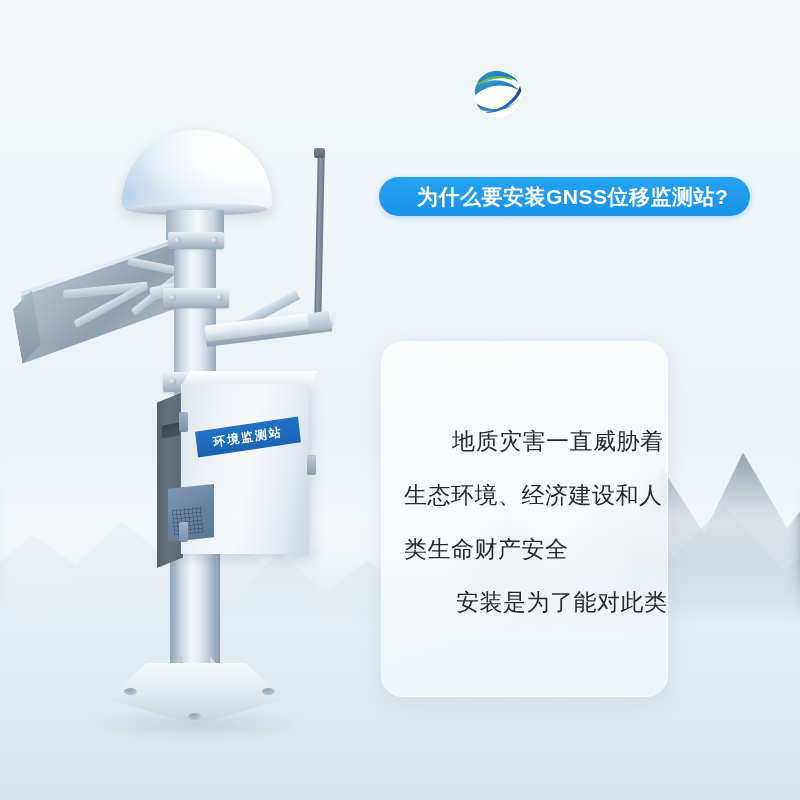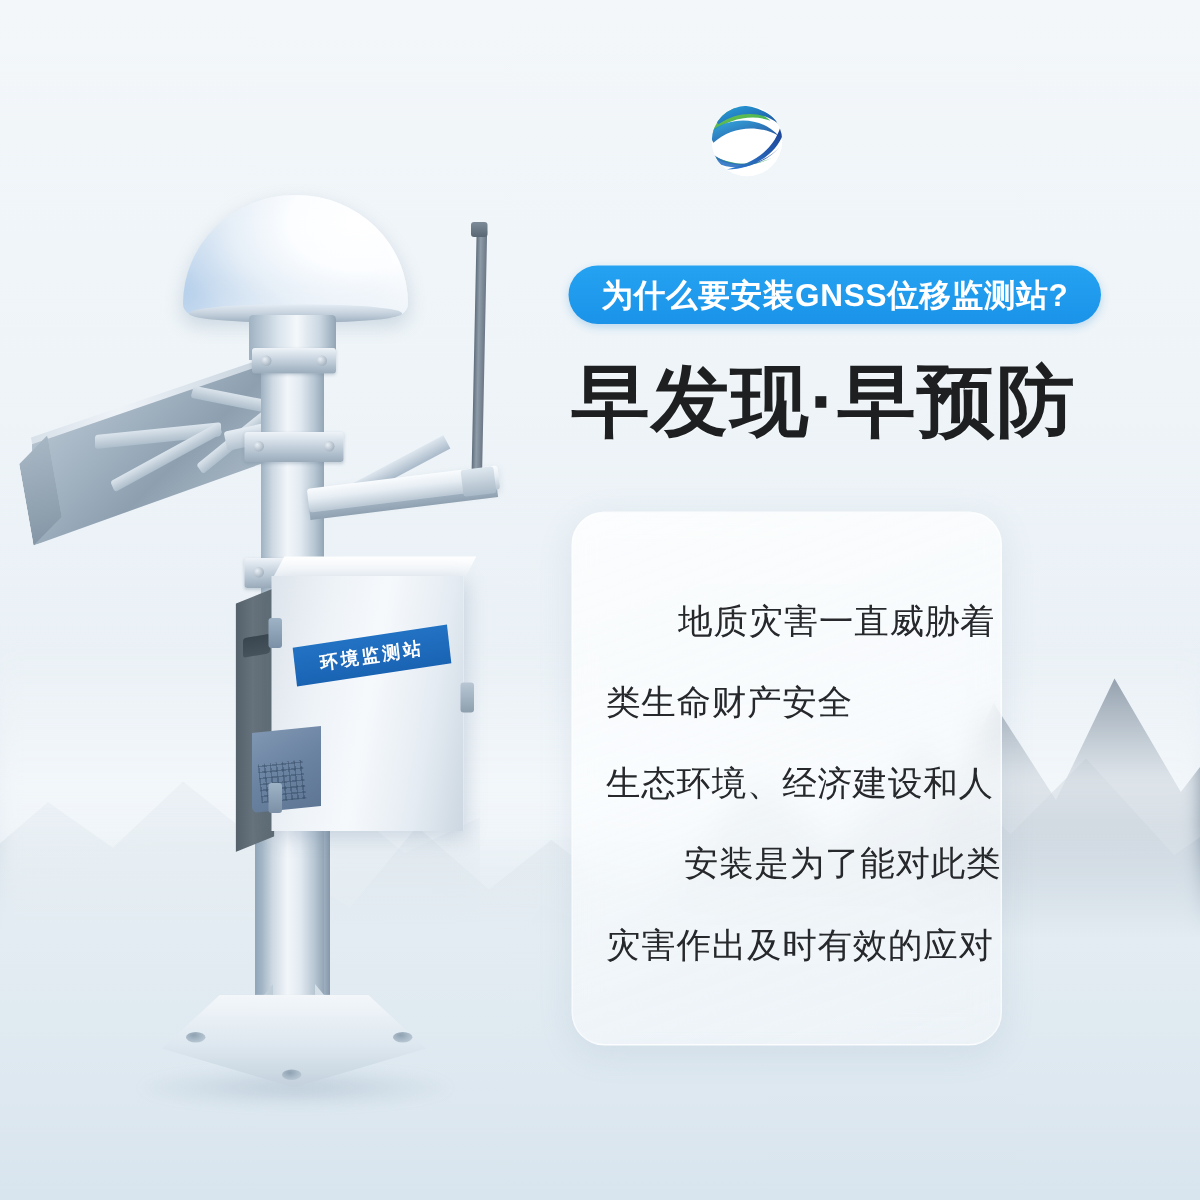--- a/index.html
+++ b/index.html
@@ -325,20 +325,21 @@
     border-radius: 20px;
     display: flex; align-items: center;
     box-shadow: 0 2px 6px rgba(30,130,210,0.26);
   }
   .badge span {
     color: #ffffff;
     font-size: 21px;
     font-weight: 700;
     letter-spacing: 0.5px;
     white-space: nowrap;
+    margin-left: 16px;
   }
 
   .headline {
     position: absolute; left: 381px; top: 233px;
     font-size: 52px;
     font-weight: 800;
     color: #1d1f21;
     letter-spacing: 1px;
     white-space: nowrap;
     text-shadow: 0 1px 1px rgba(255,255,255,0.5);
@@ -480,23 +481,21 @@
         <path d="M10 66 C 34 84, 70 80, 90 56 C 70 80, 36 88, 14 76 Z" fill="url(#gC)" opacity="0.9"></path>
         <path d="M30 46 C 46 38, 62 42, 72 54 C 58 48, 44 48, 34 56 Z" fill="#ffffff" opacity="0.85"></path>
       </g>
     </svg>
   </div>
 
   <div class="badge">
     <span>为什么要安装GNSS位移监测站?</span>
   </div>
 
-  <div class="headline">早发现·早预防</div>
 
   <div class="text-card">
     <p class="card-line indent">地质灾害一直威胁着</p>
+    <p class="card-line">生态环境、经济建设和人</p>
     <p class="card-line">类生命财产安全</p>
-    <p class="card-line">生态环境、经济建设和人</p>
     <p class="card-line indent2">安装是为了能对此类</p>
-    <p class="card-line">灾害作出及时有效的应对</p>
   </div>
 
 </div>
 
 </body></html>

